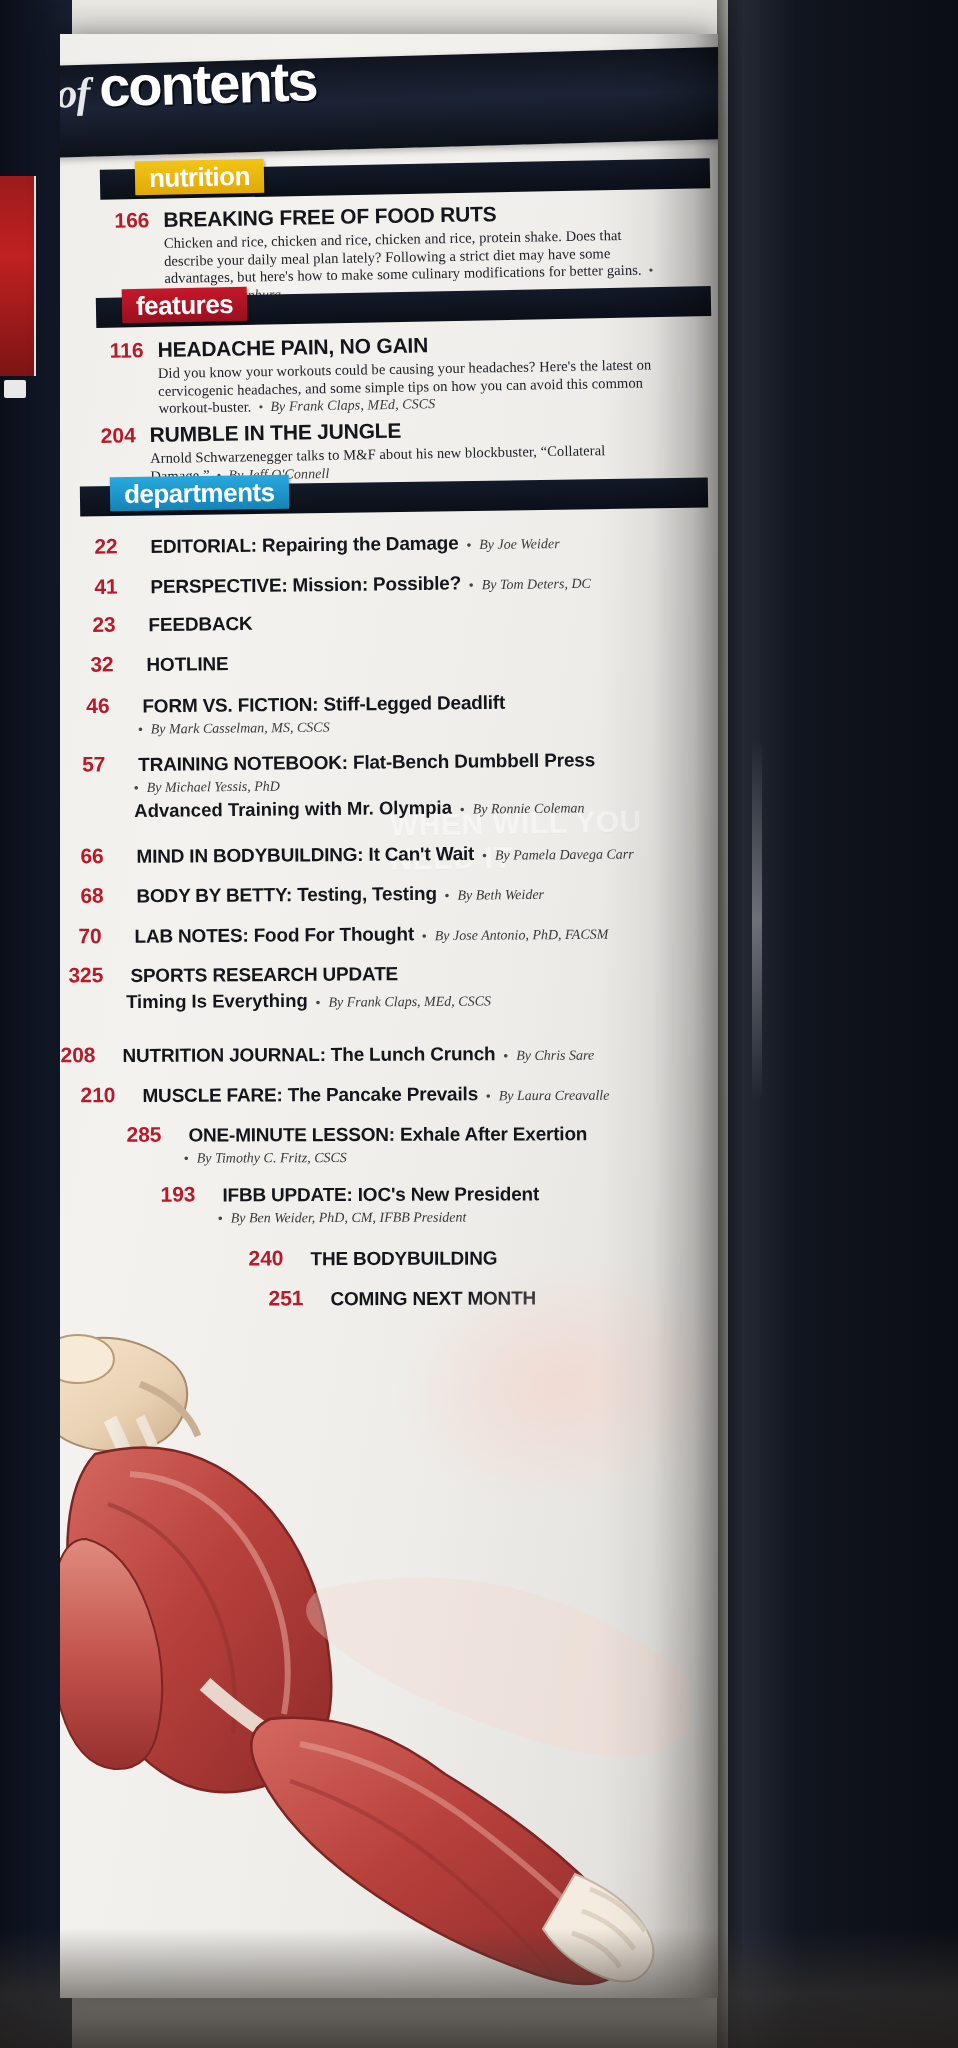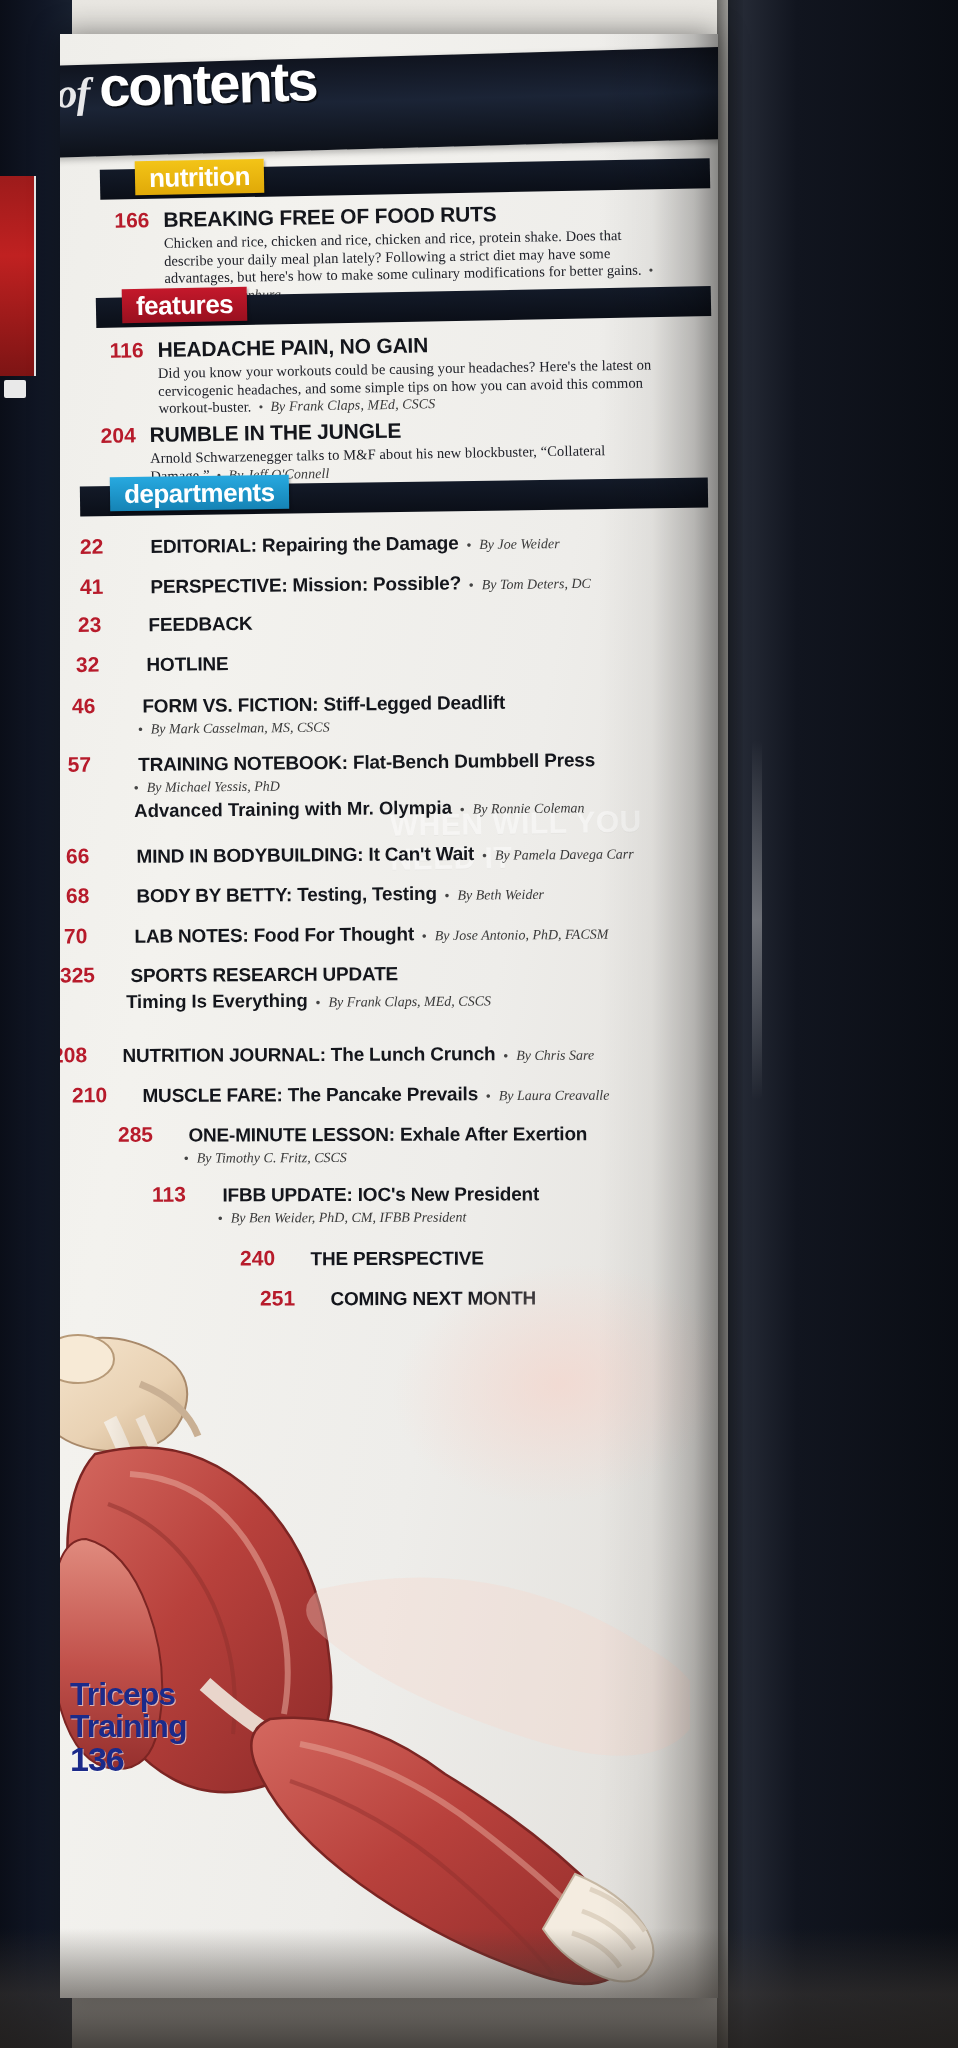--- a/index.html
+++ b/index.html
@@ -69,21 +69,21 @@
   .blurb{font-family:"Liberation Serif",serif;font-size:14.5px;color:#20222a;
     line-height:1.22;letter-spacing:.1px;}
   .dot{color:#444;font-size:13px;}
 
   
   .blk .pg{position:absolute;left:0;top:0;width:70px;text-align:right;}
   .blk .body{margin-left:84px;}
 
   
   .dep{position:absolute;white-space:nowrap;}
-  .dep .pg{width:52px;text-align:left;margin-right:14px;vertical-align:baseline;}
+  .dep .pg{width:52px;text-align:center;margin-right:14px;vertical-align:baseline;}
   .dep .ttl{vertical-align:baseline;}
   .dep .byl{vertical-align:baseline;}
   .sub{font-size:18.5px;font-weight:bold;color:#14161c;}
 
   
   .ghost{position:absolute;left:330px;top:772px;font-size:30px;font-weight:bold;
     color:rgba(255,255,255,.85);letter-spacing:.5px;
     text-shadow:0 1px 0 rgba(0,0,0,.05);transform:rotate(-1deg);opacity:.55;}
 
   
@@ -260,31 +260,31 @@
   <div class="dep" style="left:58px;top:1088px;transform:rotate(-0.2deg);">
     <span class="pg">285</span>
     <span class="ttl">ONE-MINUTE LESSON: Exhale After Exertion</span>
     <div style="margin-left:66px;margin-top:2px;">
       <span class="dot">•&nbsp;</span>
       <span class="byl">By Timothy C. Fritz, CSCS</span>
     </div>
   </div>
 
   <div class="dep" style="left:92px;top:1148px;transform:rotate(-0.2deg);">
-    <span class="pg">113</span>
+    <span class="pg">193</span>
     <span class="ttl">IFBB UPDATE: IOC's New President</span>
     <div style="margin-left:66px;margin-top:2px;">
       <span class="dot">•&nbsp;</span>
       <span class="byl">By Ben Weider, PhD, CM, IFBB President</span>
     </div>
   </div>
 
   <div class="dep" style="left:180px;top:1212px;transform:rotate(-0.2deg);">
     <span class="pg">240</span>
-    <span class="ttl">THE PERSPECTIVE</span>
+    <span class="ttl">THE BODYBUILDING</span>
   </div>
 
   <div class="dep" style="left:200px;top:1252px;transform:rotate(-0.2deg);">
     <span class="pg">251</span>
     <span class="ttl">COMING NEXT MONTH</span>
   </div>
 
   <div class="wisp"></div>
 
   <svg class="anat" viewBox="0 0 700 700">
@@ -331,22 +331,17 @@
     <path d="M300 492 q90 30 165 95 q62 54 98 98" stroke="#8d2f2c" stroke-width="4" fill="none" opacity=".45"></path>
 
     <path d="M585 585 q45 18 68 50 q18 26 5 45 q-14 20 -45 8 q-38 -15 -60 -48 z" fill="#f4ece0" stroke="#c6b8a4" stroke-width="2"></path>
     <path d="M600 600 q36 14 55 42" stroke="#dfd3c2" stroke-width="5" fill="none"></path>
     <path d="M592 622 q34 12 52 38" stroke="#dfd3c2" stroke-width="5" fill="none"></path>
     <path d="M582 644 q32 10 48 34" stroke="#dfd3c2" stroke-width="5" fill="none"></path>
 
     <path d="M330 300 q180 -40 330 60 q70 40 40 80 q-40 48 -160 10 q-150 -48 -215 -110 q-20 -22 5 -40 z" fill="rgba(246,214,203,.35)"></path>
   </svg>
 
-  <div class="triceps-label">
-    <div>Triceps</div>
-    <div>Training</div>
-    <div class="triceps-num">136</div>
-  </div>
 
   <div class="page-curve"></div>
 </div>
 
 <div class="bottom-shadow"></div>
 
 </body></html>

